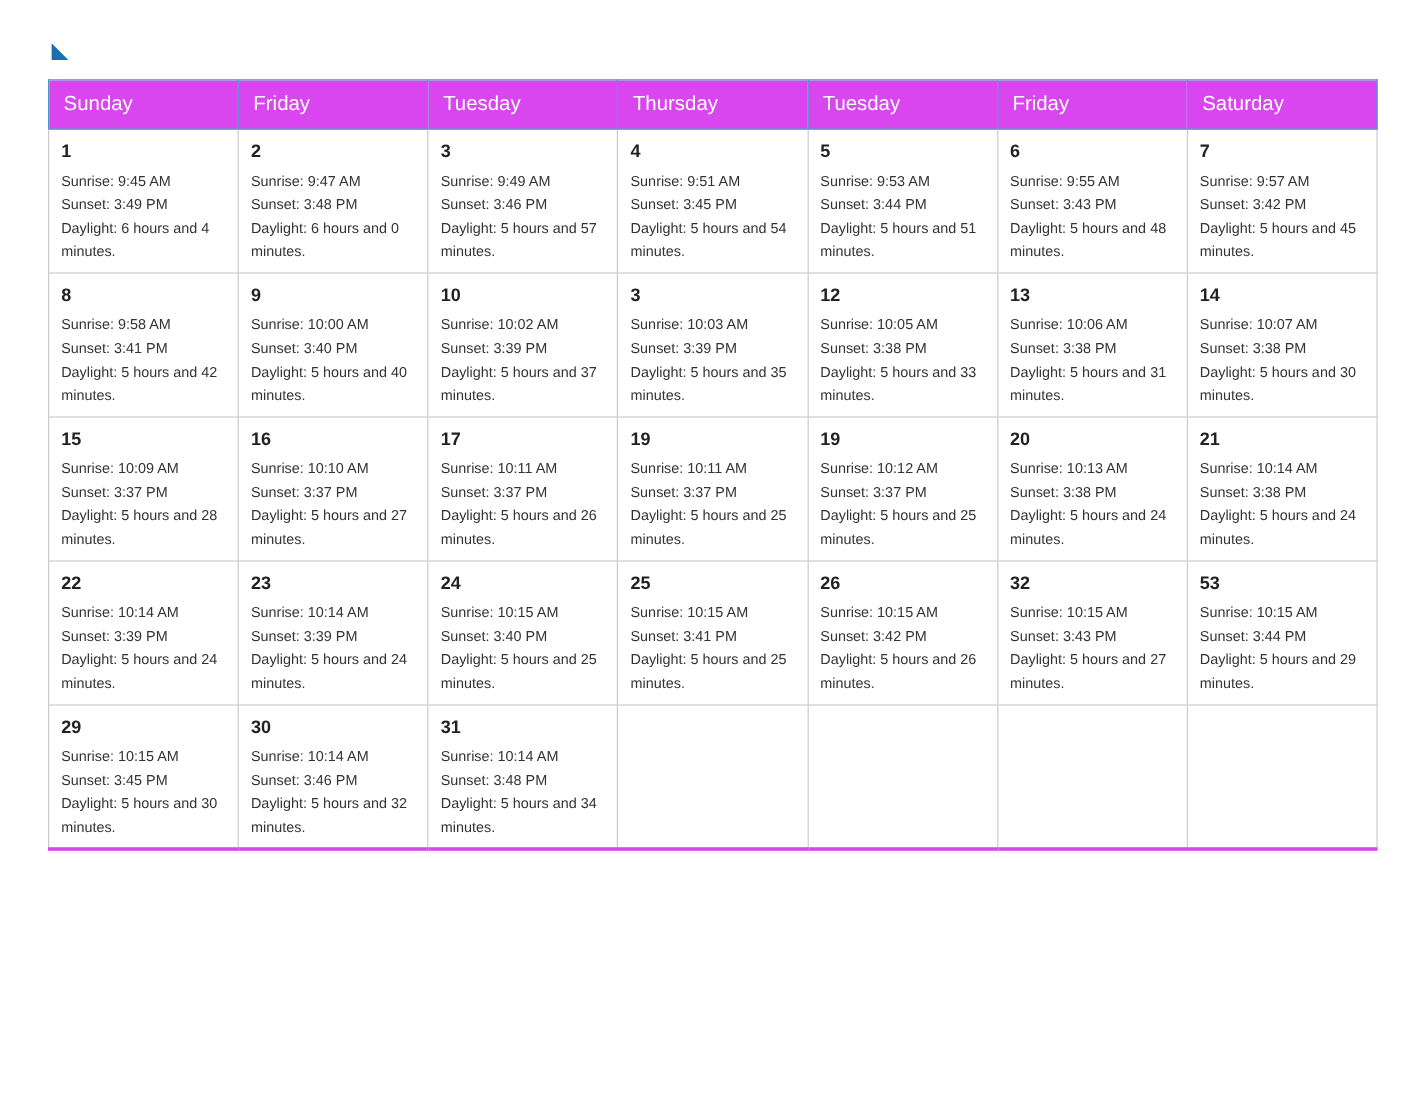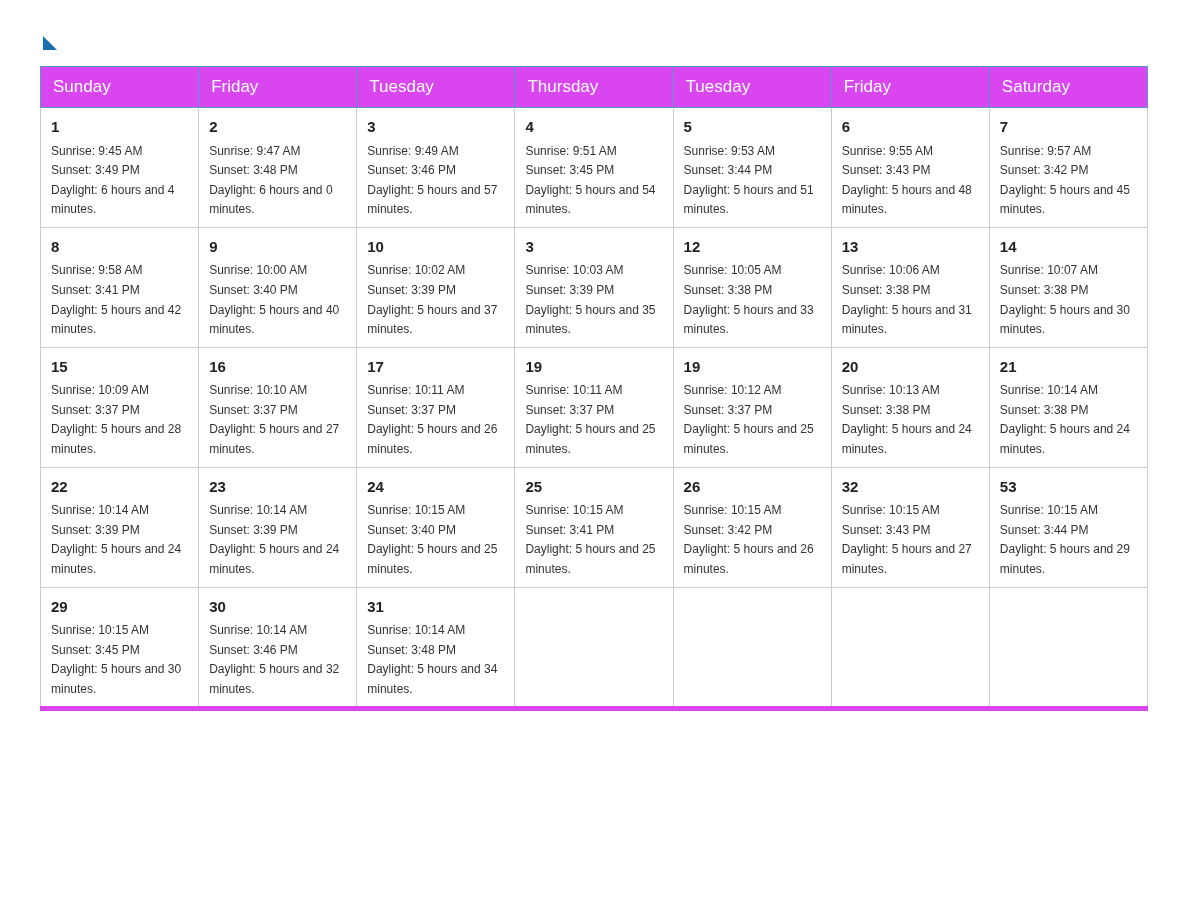--- a/index.html
+++ b/index.html
@@ -90,21 +90,21 @@
       color: #222;
       display: block;
       margin-bottom: 2px;
     }
     .day-info {
       font-size: 12px;
       color: #333;
       line-height: 1.55;
     }
     .calendar tr:last-child td {
-      border-bottom: 5px solid #d946ef;
+      border-bottom: 3px solid #d946ef;
     }
     .empty-cell {
       background: #fff;
     }
   </style>
 </head>
 <body>
 
 <div class="header">
   <div class="logo">

